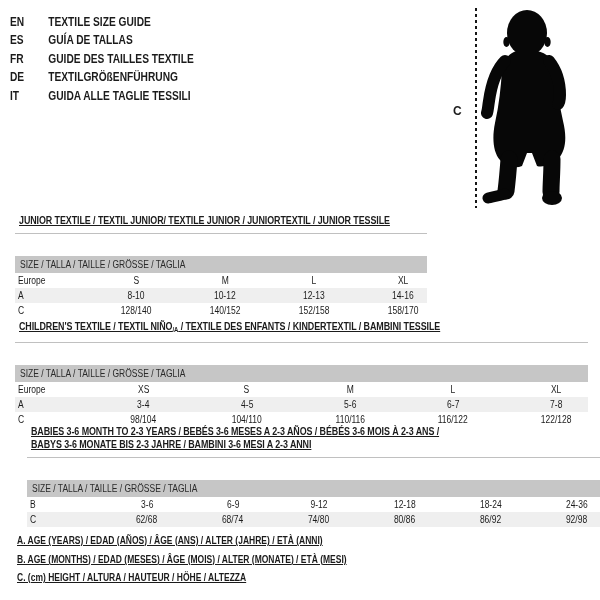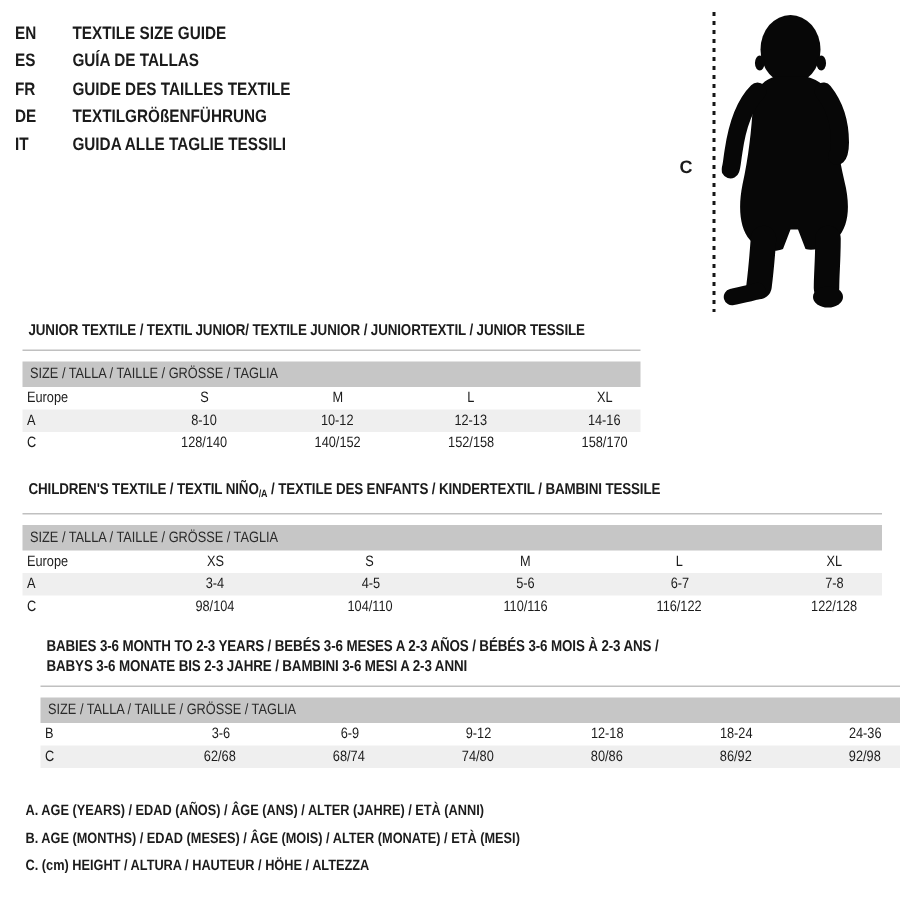--- a/index.html
+++ b/index.html
@@ -19,39 +19,39 @@
               transform:scaleX(0.85); transform-origin:0 50%; white-space:nowrap; }
   .lang-code { width:45px; flex:0 0 45px; }
 
   
   .fig-line { position:absolute; left:475px; top:8px; width:2px; height:200px;
               background:repeating-linear-gradient(to bottom,#161616 0 3px,transparent 3px 6px); }
   .fig-label { position:absolute; left:453px; top:104px; font-weight:bold; font-size:12px; }
   .baby-svg { position:absolute; left:481px; top:7px; width:92px; height:200px; }
 
   
-  .tbl { position:absolute; }
+  .tbl { position:absolute;text-decoration:underline; }
   .t1 { left:15px; top:214px; width:412px; }
   .t2 { left:15px; top:320px; width:573px; }
   .t3 { left:27px; top:425px; width:573px; }
   .tbl-title { font-weight:bold; font-size:10.5px; line-height:13px; margin-left:4px; letter-spacing:-0.1px; }
   .sub { font-size:7px; vertical-align:-2px; }
   .rule { height:1px; background:#c0c0c0; margin-top:6px; }
   .bar { height:17px; background:#c6c6c6; font-size:10px; line-height:17px; padding-left:5px;
-         color:#2a2a2a; margin-top:7px; }
+         color:#2a2a2a; margin-top:22px; }
   .trow { display:grid; height:15px; align-items:center; font-size:10px;gap:40px; }
   .t1 .trow { grid-template-columns:57px repeat(4,1fr); }
   .t2 .trow { grid-template-columns:57px repeat(5,1fr); }
   .t3 .trow { grid-template-columns:57px repeat(6,1fr); }
   .trow.shade { background:#efefef; }
   .tcell { text-align:center; }
   .tcell.label { text-align:left; padding-left:3px; }
 
   
-  .footer { position:absolute; left:17px; top:532px; font-weight:bold; font-size:10px; line-height:18.6px; }
+  .footer { position:absolute; left:17px; top:532px; font-weight:bold; font-size:10px; line-height:18.6px;text-decoration:underline; }
   .footer div { white-space:nowrap; transform:scaleX(0.85); transform-origin:0 50%; }
 </style>
 </head>
 <body>
 
 <div class="lang">
   <div class="lang-row">
     <span class="lang-code">EN</span>
     <span>TEXTILE SIZE GUIDE</span>
   </div>

